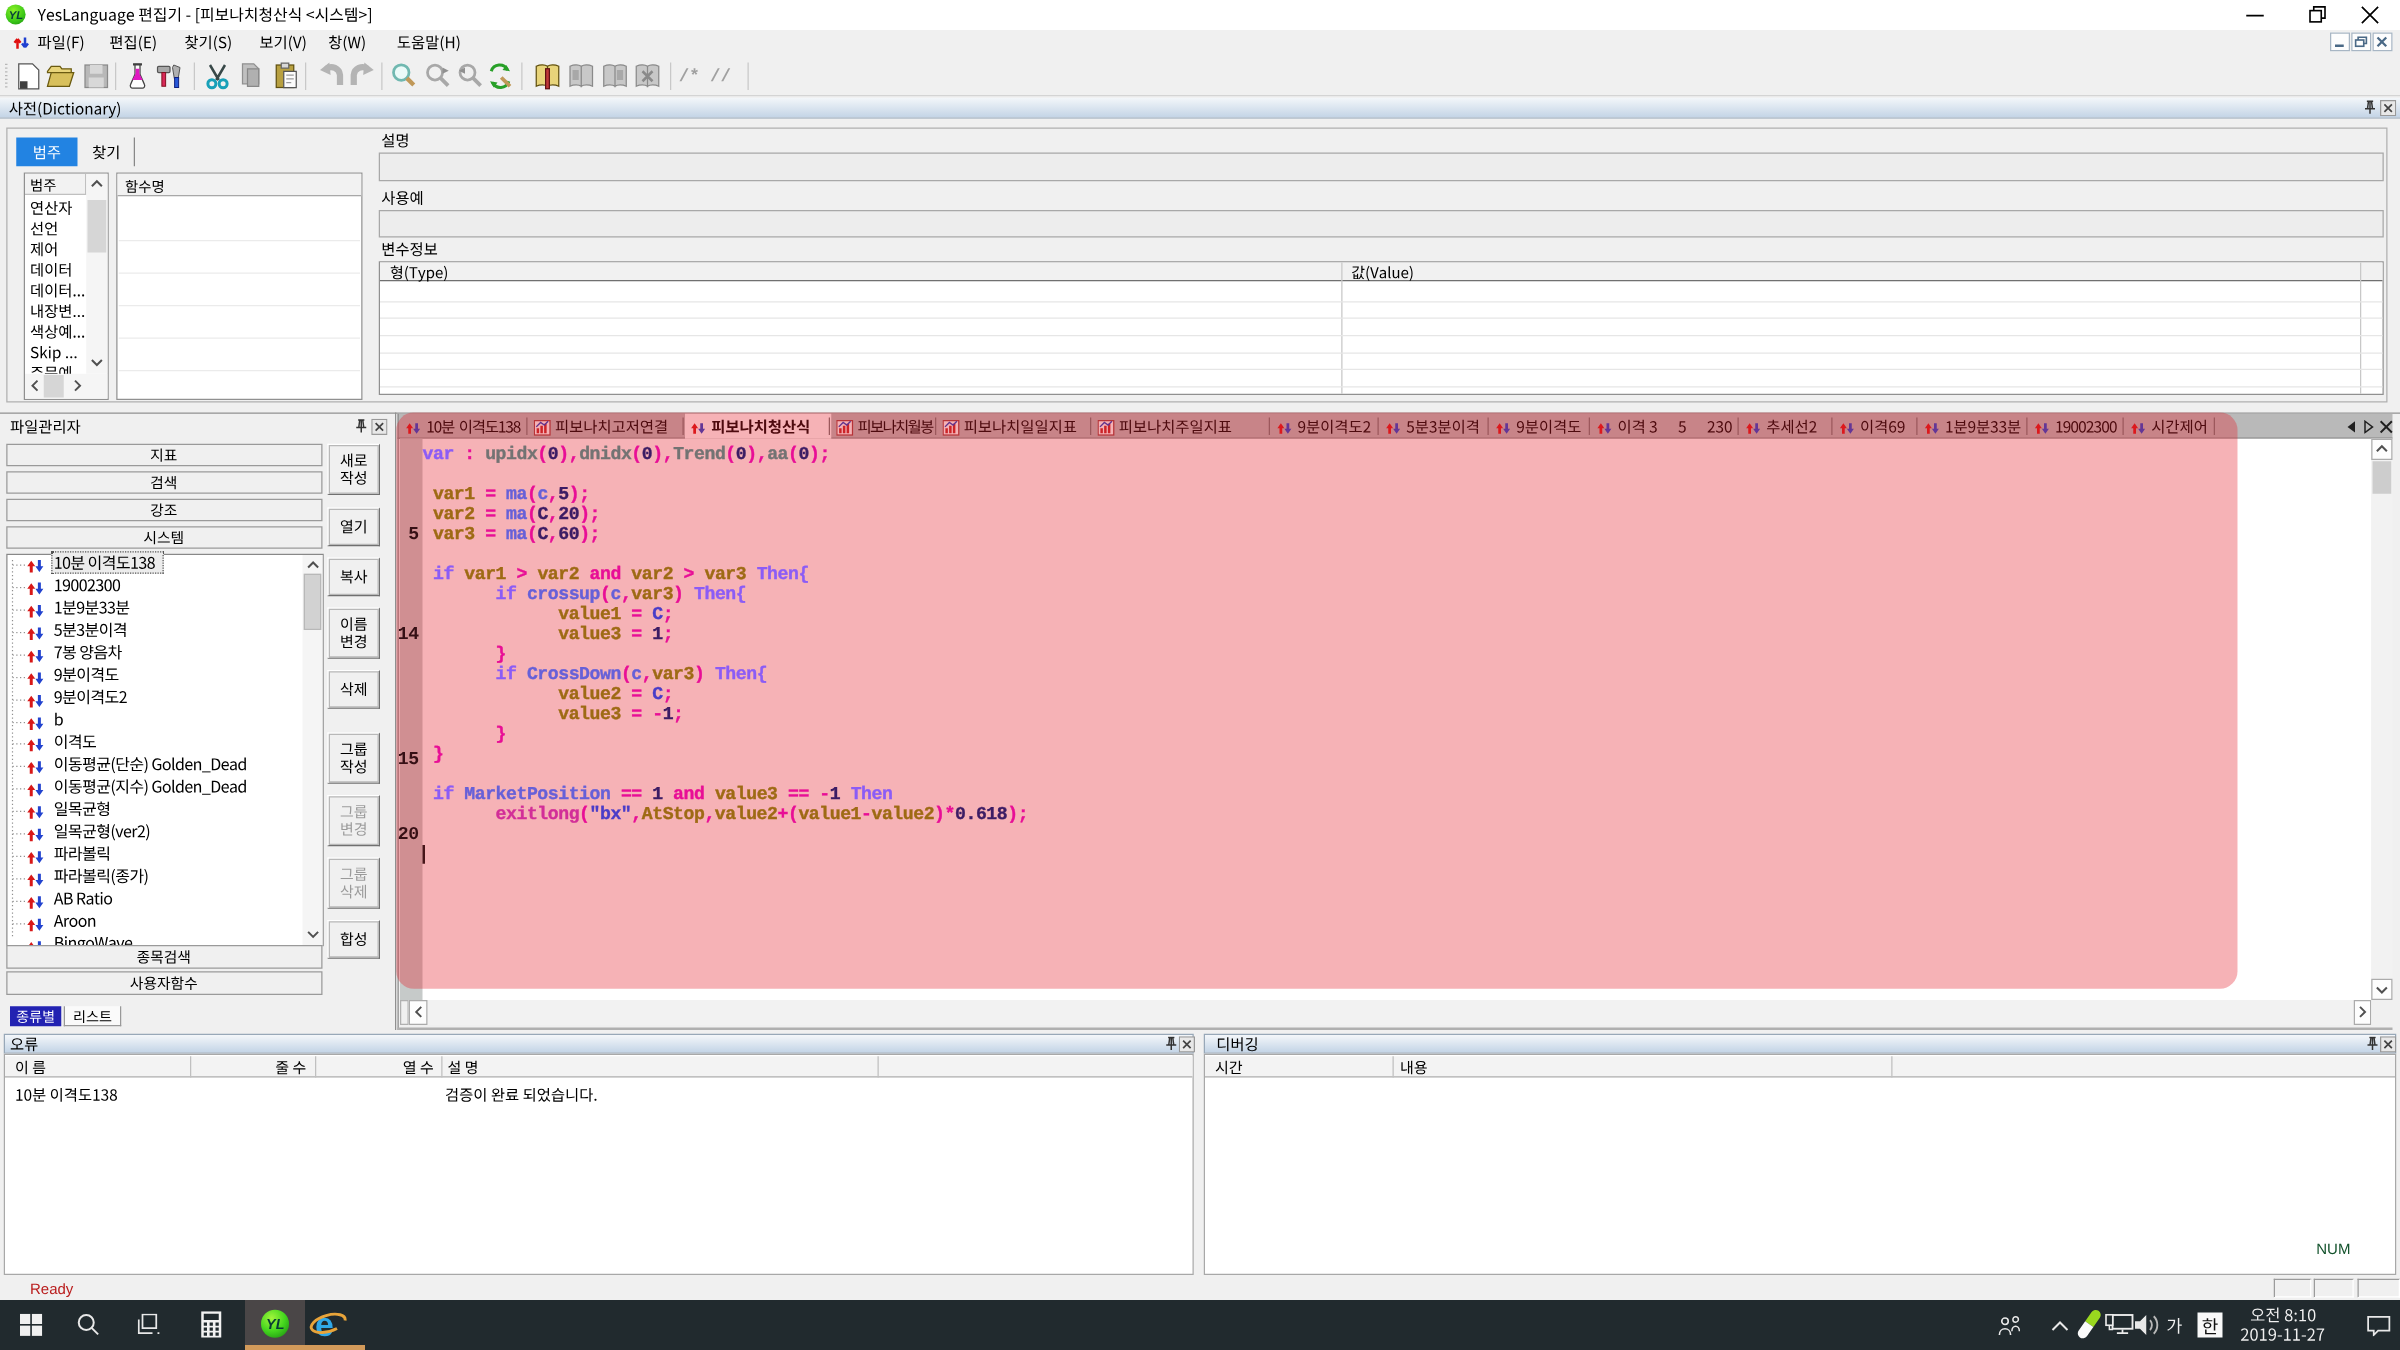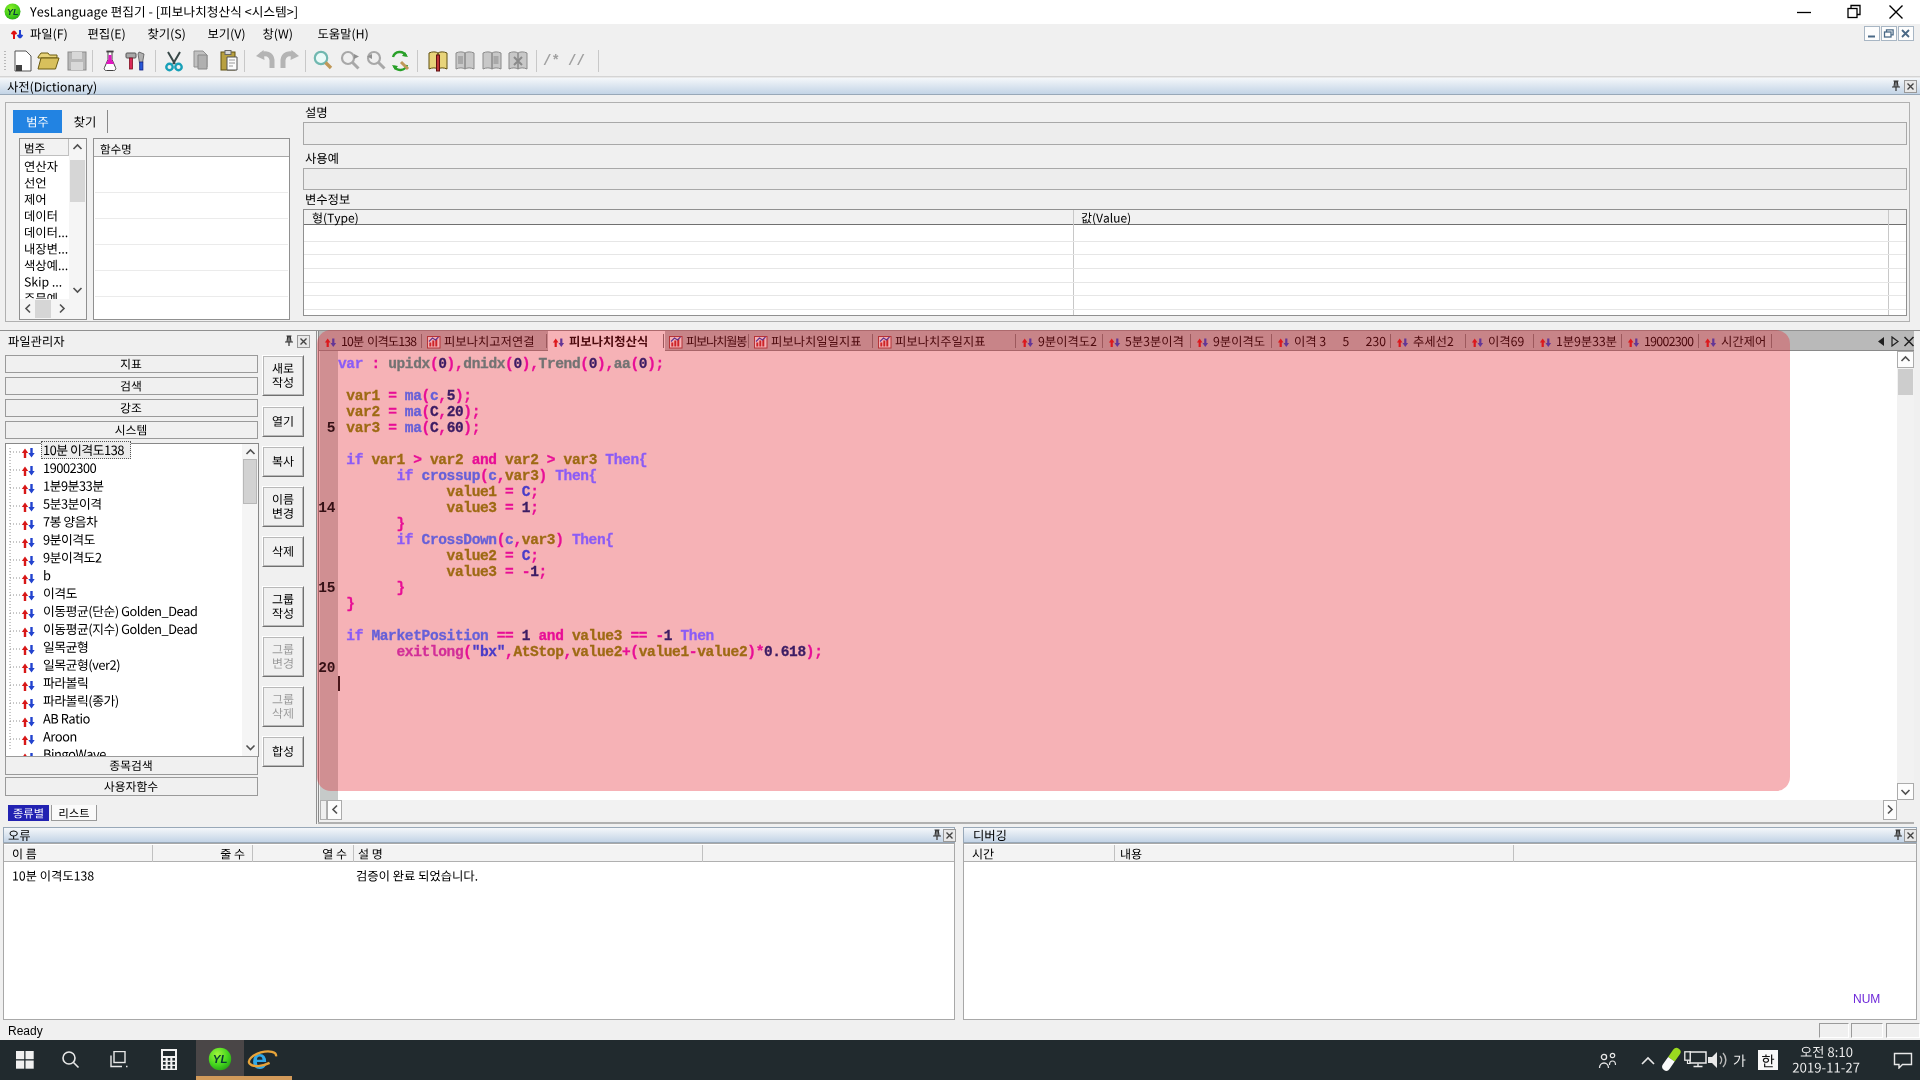--- a/index.html
+++ b/index.html
@@ -495,21 +495,21 @@
   </svg>
 <div style="left:1883px;top:800px;width:14px;height:20px;background:#fdfdfd;border:1px solid #ababab"></div>
 <svg style="position:absolute;left:1884px;top:803px;" width="12" height="13" viewBox="0 0 12 13">
     <path d="M4 2.5l4 4-4 4" fill="none" stroke="#505050" stroke-width="1.6"></path>
   </svg>
 <div style="left:1897px;top:800px;width:17px;height:20px;background:#f0f0f0"></div>
 <div style="left:318px;top:822px;width:1596px;height:2px;background:#b0b0b0"></div>
 <pre id="code"><div><span class="kw">var</span><span class="pu"> : </span><span class="id">upidx</span><span class="pu">(</span><span class="nu">0</span><span class="pu">)</span><span class="pu">,</span><span class="id">dnidx</span><span class="pu">(</span><span class="nu">0</span><span class="pu">)</span><span class="pu">,</span><span class="id">Trend</span><span class="pu">(</span><span class="nu">0</span><span class="pu">)</span><span class="pu">,</span><span class="id">aa</span><span class="pu">(</span><span class="nu">0</span><span class="pu">)</span><span class="pu">;</span></div><div></div><div><span class="pu"> </span><span class="va">var1</span><span class="pu"> </span><span class="pu">=</span><span class="pu"> </span><span class="fn">ma</span><span class="pu">(</span><span class="fn">c</span><span class="pu">,</span><span class="nu">5</span><span class="pu">)</span><span class="pu">;</span></div><div><span class="pu"> </span><span class="va">var2</span><span class="pu"> </span><span class="pu">=</span><span class="pu"> </span><span class="fn">ma</span><span class="pu">(</span><span class="nu">C</span><span class="pu">,</span><span class="nu">20</span><span class="pu">)</span><span class="pu">;</span></div><div><span class="pu"> </span><span class="va">var3</span><span class="pu"> </span><span class="pu">=</span><span class="pu"> </span><span class="fn">ma</span><span class="pu">(</span><span class="nu">C</span><span class="pu">,</span><span class="nu">60</span><span class="pu">)</span><span class="pu">;</span></div><div></div><div><span class="pu"> </span><span class="kw">if</span><span class="pu"> </span><span class="va">var1</span><span class="pu"> </span><span class="pu">&gt;</span><span class="pu"> </span><span class="va">var2</span><span class="pu"> </span><span class="pu">and</span><span class="pu"> </span><span class="va">var2</span><span class="pu"> </span><span class="pu">&gt;</span><span class="pu"> </span><span class="va">var3</span><span class="pu"> </span><span class="kw">Then{</span></div><div><span class="pu">       </span><span class="kw">if</span><span class="pu"> </span><span class="fn">crossup</span><span class="pu">(</span><span class="fn">c</span><span class="pu">,</span><span class="va">var3</span><span class="pu">)</span><span class="pu"> </span><span class="kw">Then{</span></div><div><span class="pu">             </span><span class="va">value1</span><span class="pu"> </span><span class="pu">=</span><span class="pu"> </span><span class="st">C</span><span class="pu">;</span></div><div><span class="pu">             </span><span class="va">value3</span><span class="pu"> </span><span class="pu">=</span><span class="pu"> </span><span class="nu">1</span><span class="pu">;</span></div><div><span class="pu">       </span><span class="pu">}</span></div><div><span class="pu">       </span><span class="kw">if</span><span class="pu"> </span><span class="fn">CrossDown</span><span class="pu">(</span><span class="fn">c</span><span class="pu">,</span><span class="va">var3</span><span class="pu">)</span><span class="pu"> </span><span class="kw">Then{</span></div><div><span class="pu">             </span><span class="va">value2</span><span class="pu"> </span><span class="pu">=</span><span class="pu"> </span><span class="st">C</span><span class="pu">;</span></div><div><span class="pu">             </span><span class="va">value3</span><span class="pu"> </span><span class="pu">=</span><span class="pu"> </span><span class="pu">-</span><span class="nu">1</span><span class="pu">;</span></div><div><span class="pu">       </span><span class="pu">}</span></div><div><span class="pu"> </span><span class="pu">}</span></div><div></div><div><span class="pu"> </span><span class="kw">if</span><span class="pu"> </span><span class="fn">MarketPosition</span><span class="pu"> </span><span class="pu">==</span><span class="pu"> </span><span class="nu">1</span><span class="pu"> </span><span class="pu">and</span><span class="pu"> </span><span class="va">value3</span><span class="pu"> </span><span class="pu">==</span><span class="pu"> </span><span class="pu">-</span><span class="nu">1</span><span class="pu"> </span><span class="kw">Then</span></div><div><span class="pu">       </span><span class="ex">exitlong</span><span class="pu">(</span><span class="st">"bx"</span><span class="pu">,</span><span class="va">AtStop</span><span class="pu">,</span><span class="va">value2</span><span class="pu">+</span><span class="pu">(</span><span class="va">value1</span><span class="pu">-</span><span class="va">value2</span><span class="pu">)</span><span class="pu">*</span><span class="nu">0.618</span><span class="pu">)</span><span class="pu">;</span></div></pre>
 <div class="gnum" style="top:420px">5</div>
 <div class="gnum" style="top:500px">14</div>
-<div class="gnum" style="top:580px">15</div>
+<div class="gnum" style="top:600px">15</div>
 <div class="gnum" style="top:660px">20</div>
 <div style="left:338px;top:676px;width:2px;height:15px;background:#47161a;z-index:150"></div>
 <div style="left:0px;top:824px;width:1920px;height:198px;background:#f0f0f0"></div>
 <div style="left:3px;top:827px;width:952px;height:16px;background:linear-gradient(#f4f7fa,#c3d4e6);border:1px solid #98a8b8"></div>
 <svg style="position:absolute;left:929px;top:829px;" width="14" height="13" viewBox="0 0 14 13">
     <path d="M5.5 1h5M8 1v6M4 7h8M6 7l.8-6M10 7l-.8-6M8 7v4" stroke="#333" stroke-width="1.2" fill="none"></path>
   </svg>
 <svg style="position:absolute;left:943px;top:829px;" width="13" height="13" viewBox="0 0 13 13">
     <rect x="0.5" y="0.5" width="12" height="12" fill="#e8e8e8" stroke="#999"></rect>
     <path d="M3.5 3.5l6 6M9.5 3.5l-6 6" stroke="#444" stroke-width="1.4"></path>
@@ -526,24 +526,24 @@
   </svg>
 <svg style="position:absolute;left:1904px;top:829px;" width="13" height="13" viewBox="0 0 13 13">
     <rect x="0.5" y="0.5" width="12" height="12" fill="#e8e8e8" stroke="#999"></rect>
     <path d="M3.5 3.5l6 6M9.5 3.5l-6 6" stroke="#444" stroke-width="1.4"></path>
   </svg>
 <div style="left:963px;top:843px;width:954px;height:177px;background:#fff;border:1px solid #a8a8a8"></div>
 <div style="left:964px;top:845px;width:952px;height:17px;background:#f3f3f3;border-bottom:1px solid #b0b0b0"></div>
 <div style="left:1114px;top:845px;width:1px;height:17px;background:#c0c0c0"></div>
 <div style="left:1513px;top:845px;width:1px;height:17px;background:#c0c0c0"></div>
 <div style="left:0px;top:1020px;width:1920px;height:20px;background:#f0f0f0"></div>
-<div style="position:absolute;left:8px;top:1024px;font:12px 'Liberation Sans';color:#000000">Ready</div>
+<div style="position:absolute;left:24px;top:1024px;font:12px 'Liberation Sans';color:#b91c1c">Ready</div>
 <div style="left:1819px;top:1023px;width:30px;height:15px;background:#f0f0f0;border-top:1px solid #9b9b9b;border-left:1px solid #9b9b9b;border-bottom:1px solid #fff;border-right:1px solid #fff"></div>
 <div style="left:1851px;top:1023px;width:32px;height:15px;background:#f0f0f0;border-top:1px solid #9b9b9b;border-left:1px solid #9b9b9b;border-bottom:1px solid #fff;border-right:1px solid #fff"></div>
-<div style="position:absolute;left:1853px;top:992px;font:12px 'Liberation Sans';color:#6d28d9">NUM</div>
+<div style="position:absolute;left:1853px;top:992px;font:12px 'Liberation Sans';color:#14532d">NUM</div>
 <div style="left:1886px;top:1023px;width:34px;height:15px;background:#f0f0f0;border-top:1px solid #9b9b9b;border-left:1px solid #9b9b9b;border-bottom:1px solid #fff;border-right:1px solid #fff"></div>
 <div style="left:0px;top:1040px;width:1920px;height:40px;background:#212a2e"></div>
 <svg style="position:absolute;left:16px;top:1051px;" width="18" height="18" viewBox="0 0 18 18">
     <rect x="0" y="0" width="8.2" height="8.2" fill="#f0f0f0"></rect>
     <rect x="9.5" y="0" width="8.2" height="8.2" fill="#f0f0f0"></rect>
     <rect x="0" y="9.5" width="8.2" height="8.2" fill="#f0f0f0"></rect>
     <rect x="9.5" y="9.5" width="8.2" height="8.2" fill="#f0f0f0"></rect>
   </svg>
 <svg style="position:absolute;left:61px;top:1050px;" width="20" height="20" viewBox="0 0 20 20">
     <circle cx="8" cy="8" r="6" fill="none" stroke="#e8e8e8" stroke-width="1.6"></circle>

